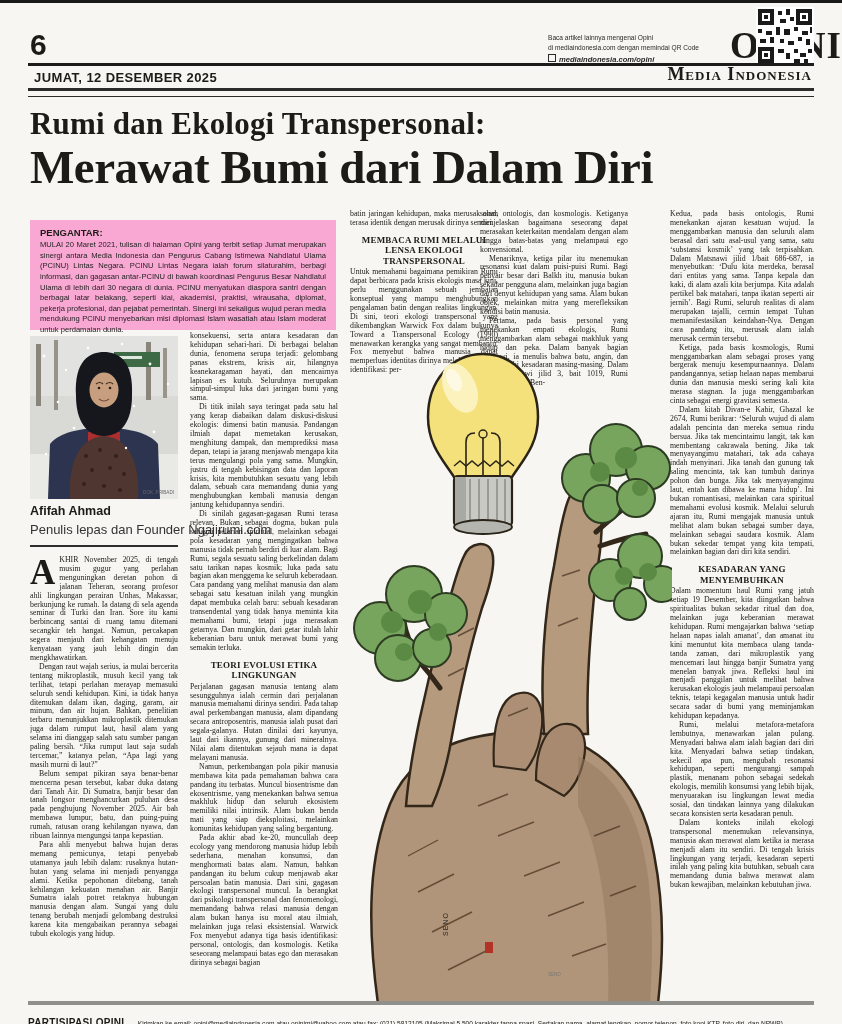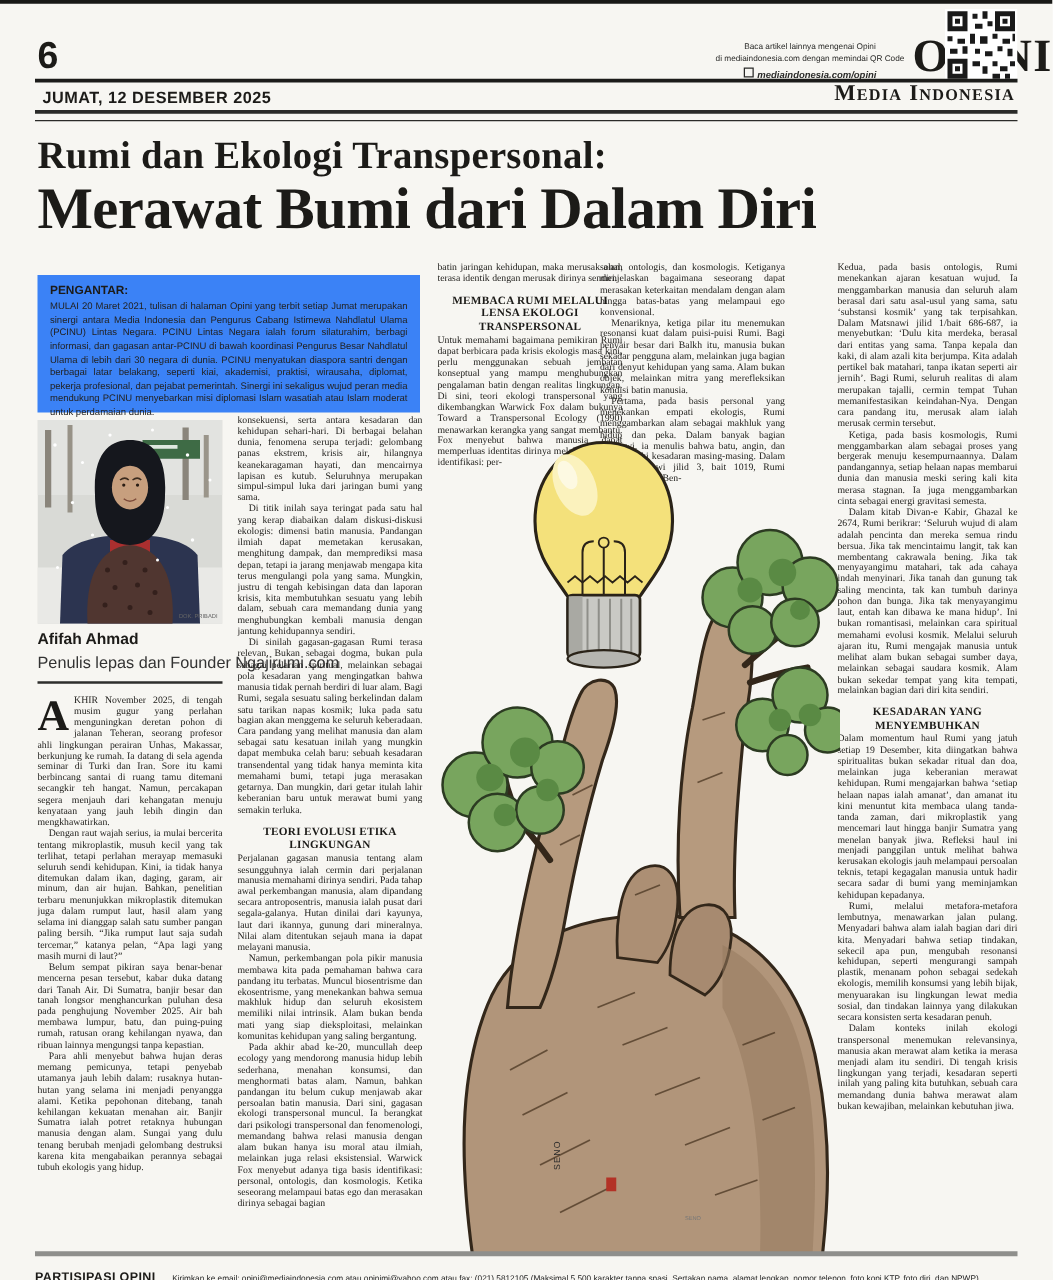--- a/index.html
+++ b/index.html
@@ -4,36 +4,36 @@
 <style>
   html,body{margin:0;padding:0;}
   .page{position:relative;width:842px;height:1024px;background:#f7f6f2;overflow:hidden;
         font-family:"Liberation Serif",serif;color:#1c1b18;}
   .abs{position:absolute;}
 
   
   .topline{left:0;top:0;width:842px;height:3px;background:#191917;}
   .pagenum{left:30px;top:28px;font-family:"Liberation Sans",sans-serif;font-weight:bold;font-size:30px;}
   .section-title{left:0;top:24px;width:842px;text-align:right;font-weight:bold;font-size:37px;letter-spacing:1px;}
-  .qr-note{right:94px;top:33px;width:200px;text-align:center;font-family:"Liberation Sans",sans-serif;
+  .qr-note{right:94px;top:33px;width:200px;text-align:left;font-family:"Liberation Sans",sans-serif;
            font-size:6.6px;line-height:1.45;color:#2a2a28;}
   .qr-link{font-weight:bold;font-style:italic;font-size:7.6px;margin-top:2px;}
   .qr-link-icon{display:inline-block;width:6px;height:6px;border:1px solid #2a2a28;margin-right:3px;}
   .qr{right:28px;top:7px;width:58px;height:58px;}
   .rule1{left:28px;top:63px;width:786px;height:3px;background:#1c1c1a;}
   .date{left:34px;top:70px;font-family:"Liberation Sans",sans-serif;font-weight:bold;font-size:13px;letter-spacing:.4px;}
   .masthead{right:30px;top:64px;font-size:18px;font-variant:small-caps;letter-spacing:1px;font-weight:bold;}
   .rule2{left:28px;top:88px;width:786px;height:5px;border-top:3px solid #2b2b29;border-bottom:1px solid #2b2b29;}
 
   
   .kicker{left:30px;top:106px;font-weight:bold;font-size:31px;letter-spacing:.2px;}
   .title{left:30px;top:140px;font-weight:bold;font-size:47px;letter-spacing:-.5px;}
 
   
-  .pengantar{left:30px;top:220px;width:306px;height:110px;background:#3b82f6;box-sizing:border-box;
+  .pengantar{left:30px;top:220px;width:306px;height:110px;background:#f9a8d4;box-sizing:border-box;
              padding:7px 10px;font-family:"Liberation Sans",sans-serif;}
   .pengantar-label{font-weight:bold;font-size:9.5px;margin-bottom:2px;}
   .pengantar-body{font-size:7.6px;line-height:1.4;text-align:justify;color:#222;}
 
   
   .photo{left:30px;top:336px;width:148px;height:163px;}
   .author-name{left:30px;top:504px;font-family:"Liberation Sans",sans-serif;font-weight:bold;font-size:12.5px;}
   .author-role{left:30px;top:522px;font-family:Liberation Sans, sans-serif;font-size:13px;color:#333;}
   .author-rule{left:30px;top:545px;width:148px;height:2px;background:#2e2e2c;}
 

